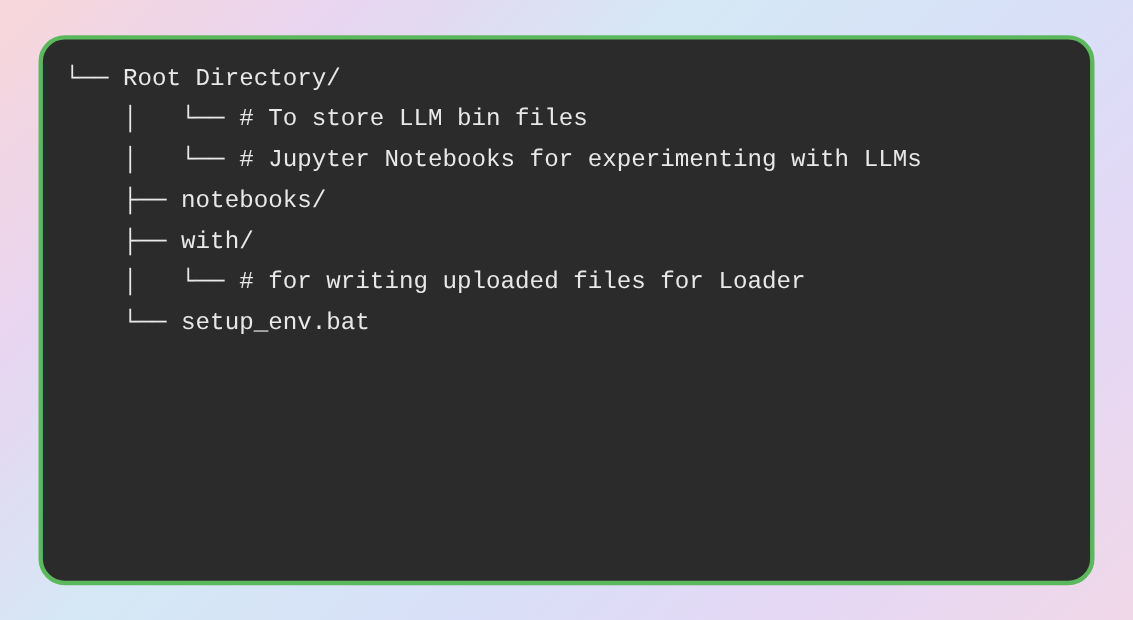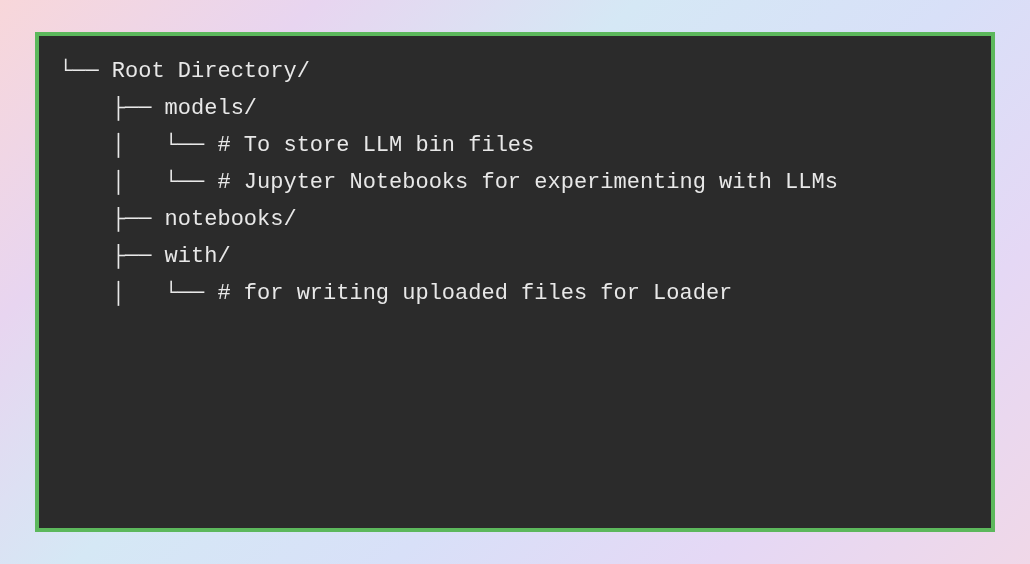--- a/index.html
+++ b/index.html
@@ -20,36 +20,36 @@
       display: flex;
       align-items: center;
       justify-content: center;
       font-family: 'Consolas', 'Monaco', 'Courier New', monospace;
     }
     .terminal-container {
       width: 960px;
       height: 500px;
       background: #2b2b2b;
       border: 4px solid #5cb85c;
-      border-radius: 0;
+      border-radius: 24px;
       padding: 18px 20px;
       overflow: hidden;
     }
     .tree-line {
       color: #e8e8e8;
       font-size: 22px;
       line-height: 1.68;
       white-space: pre;
       font-family: 'Consolas', 'Monaco', 'Courier New', monospace;
     }
   </style>
 </head>
 <body>
 
 <div class="terminal-container">
   <div class="tree-line">└── Root Directory/</div>
-  <div class="tree-line">    ├── models/</div>
   <div class="tree-line">    │   └── # To store LLM bin files</div>
   <div class="tree-line">    │   └── # Jupyter Notebooks for experimenting with LLMs</div>
   <div class="tree-line">    ├── notebooks/</div>
   <div class="tree-line">    ├── with/</div>
   <div class="tree-line">    │   └── # for writing uploaded files for Loader</div>
+  <div class="tree-line">    └── setup_env.bat</div>
 </div>
 
 </body></html>

